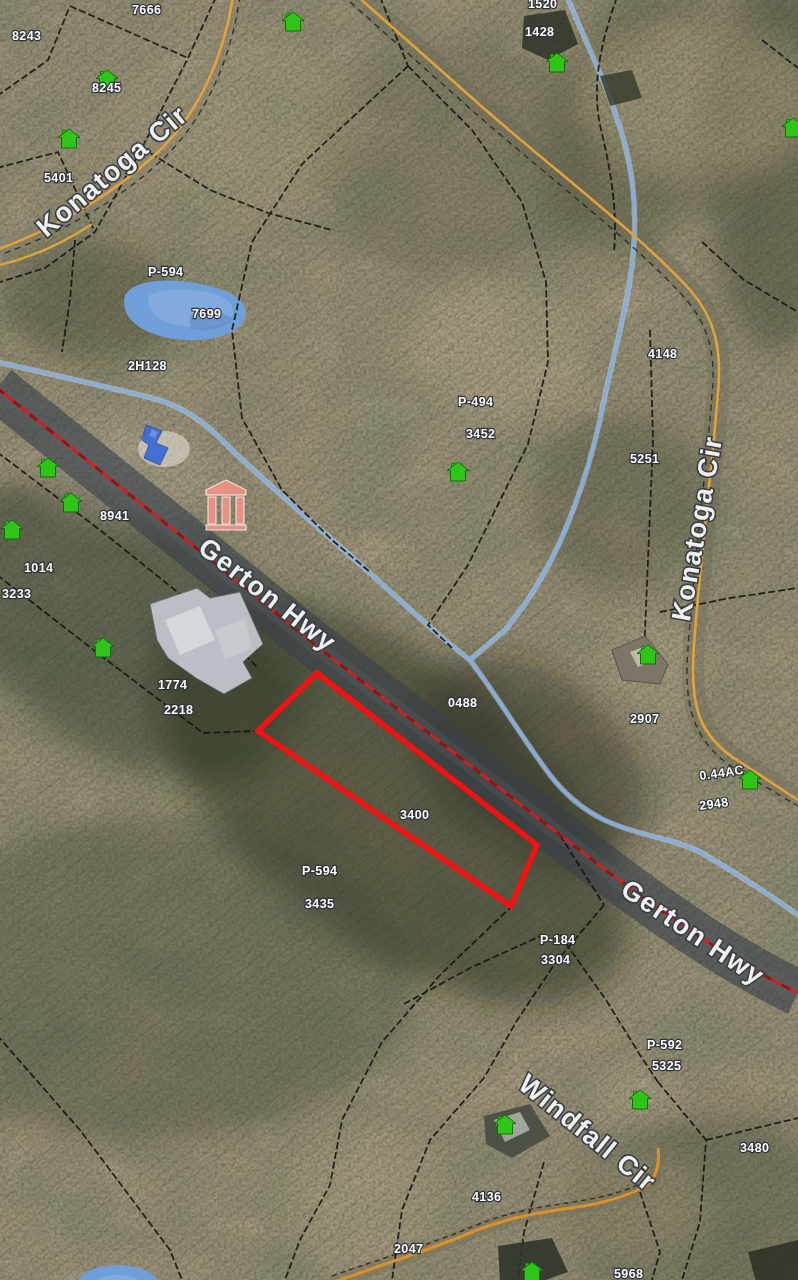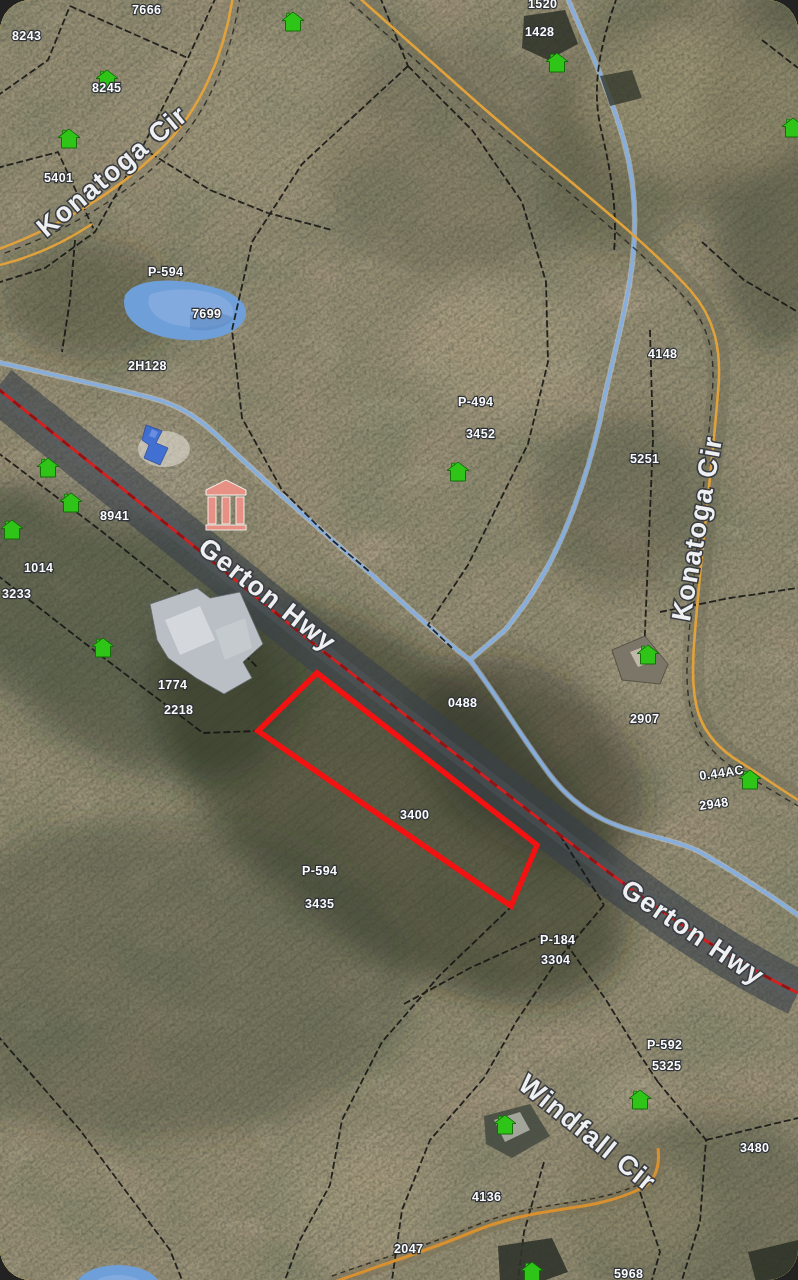--- a/index.html
+++ b/index.html
@@ -1,20 +1,19 @@
 <!DOCTYPE html>
 <html><head>
 <meta charset="utf-8">
 <style>
   html,body{margin:0;padding:0;background:#222;}
   .stage{
     position:relative;width:798px;height:1280px;overflow:hidden;
     background:#fde047;
     font-family:"Liberation Sans", sans-serif;
-    border-radius:31px;
   }
   svg{display:block;position:absolute;left:0;top:0;}
   .road-label{
     fill:#eef0f2;stroke:#3a3d42;stroke-width:3.2px;paint-order:stroke;
     font-family:"Liberation Sans", sans-serif;font-weight:bold;font-size:27px;
     letter-spacing:1.5px;text-anchor:middle;
   }
   .parcel-label{
     fill:#fafbfc;stroke:#2e3136;stroke-width:2.3px;paint-order:stroke;
     font-family:"Liberation Sans", sans-serif;font-weight:bold;font-size:12.5px;

